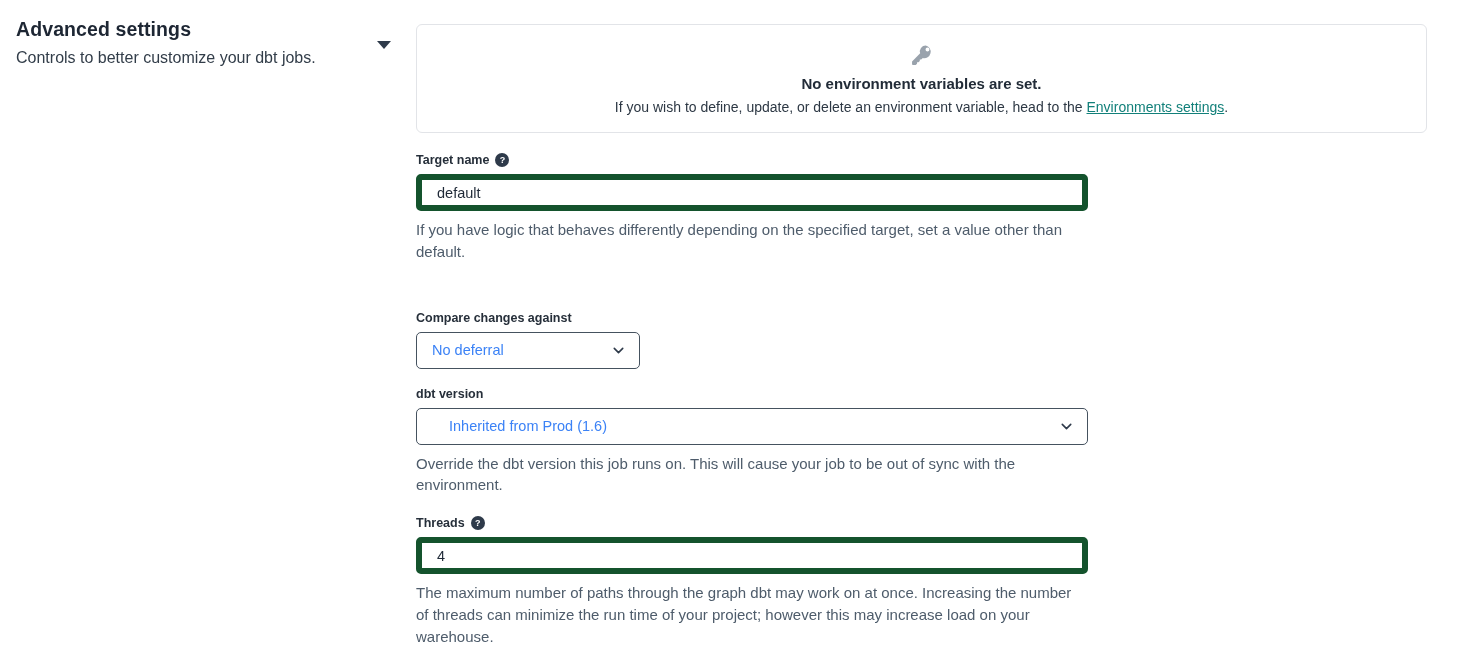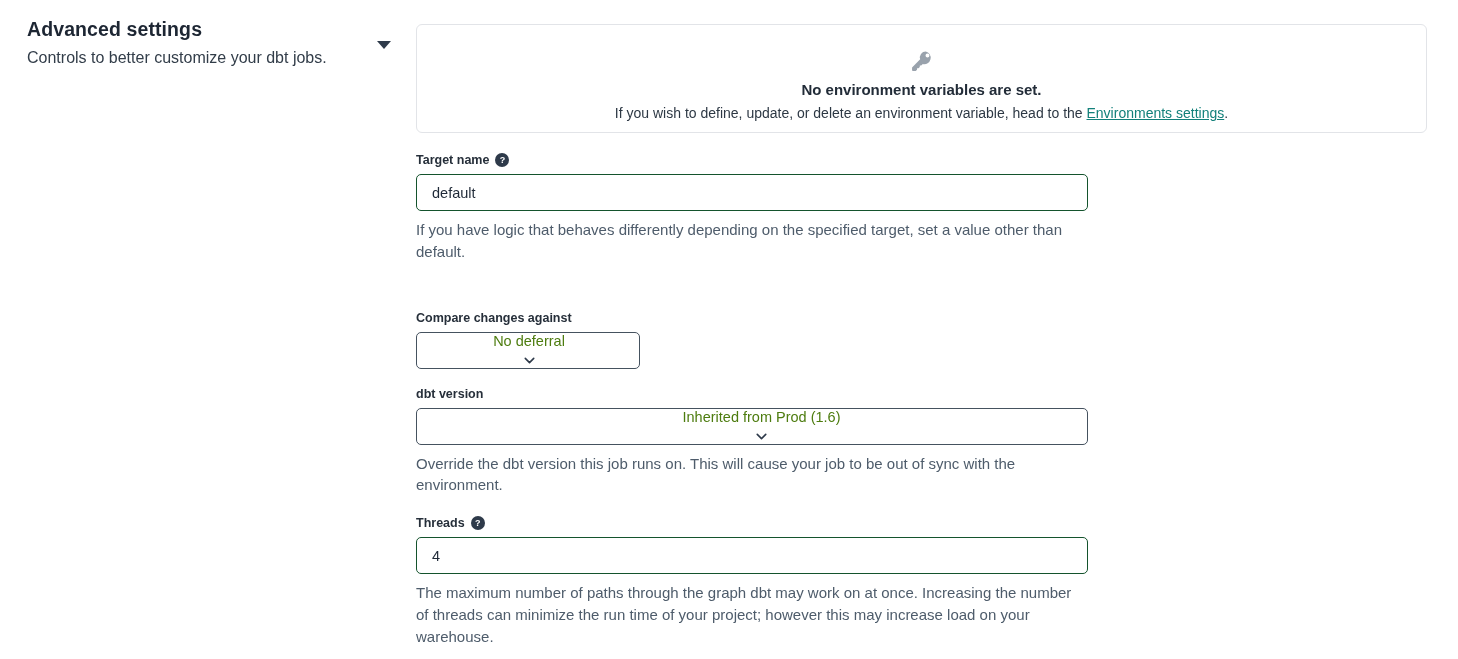--- a/index.html
+++ b/index.html
@@ -8,21 +8,21 @@
     width: 1458px;
     height: 659px;
     position: relative;
     background: #ffffff;
     font-family: "Liberation Sans", sans-serif;
     color: #1f2937;
     overflow: hidden;
   }
 
   
-  .section-header { position: absolute; left: 27px; top: 18px; width: 340px; }
+  .section-header { position: absolute; left: 16px; top: 18px; width: 340px; }
   .section-title {
     margin: 0 0 8px 0;
     font-size: 19.5px;
     font-weight: 700;
     color: #1d2633;
     letter-spacing: .1px;
   }
   .section-subtitle {
     margin: 0;
     font-size: 16px;
@@ -41,21 +41,21 @@
   .main-col { position: absolute; left: 416px; top: 24px; width: 1011px; }
 
   .env-banner {
     width: 100%;
     height: 109px;
     border: 1px solid #e2e4e8;
     border-radius: 6px;
     display: flex;
     flex-direction: column;
     align-items: center;
-    padding-top: 25px;
+    padding-top: 19px;
   }
   .env-banner .key-wrap { height: 24px; margin-bottom: 7px; }
   .env-banner-title {
     font-size: 15px;
     font-weight: 700;
     color: #222c38;
     margin-bottom: 7px;
   }
   .env-banner-body { font-size: 14px; color: #2d3844; }
   .env-link { color: #12807a; text-decoration: underline; cursor: pointer; }
@@ -79,21 +79,21 @@
     background: #2e3a4a;
     color: #ffffff;
     font-size: 9px;
     font-weight: 700;
     cursor: pointer;
     line-height: 1;
   }
   .text-input {
     width: 100%;
     height: 37px;
-    border: 1px solid #14532d;
+    border: 6px solid #14532d;
     border-radius: 5px;
     padding: 0 15px;
     font-size: 14.5px;
     font-family: "Liberation Sans", sans-serif;
     color: #1f2937;
     background: #fff;
     outline: none;
   }
   .helper-text {
     margin: 8px 0 0 0;
@@ -105,24 +105,23 @@
 
   .select-box {
     display: flex;
     align-items: center;
     justify-content: space-between;
     height: 37px;
     border: 1px solid #45525f;
     border-radius: 5px;
     padding: 0 13px 0 15px;
     font-size: 14.5px;
-    color: #4d7c0f;
+    color: #3b82f6;
     background: #fff;
     cursor: pointer;
-    flex-direction: column;
   }
   .select-box.small { width: 224px; }
   .select-box.full { width: 100%; padding-left: 32px; }
   .chevron-svg { width: 15px; height: 15px; flex: 0 0 auto; }
 </style>
 </head>
 <body>
 
 <div class="section-header">
   <h1 class="section-title">Advanced settings</h1>

